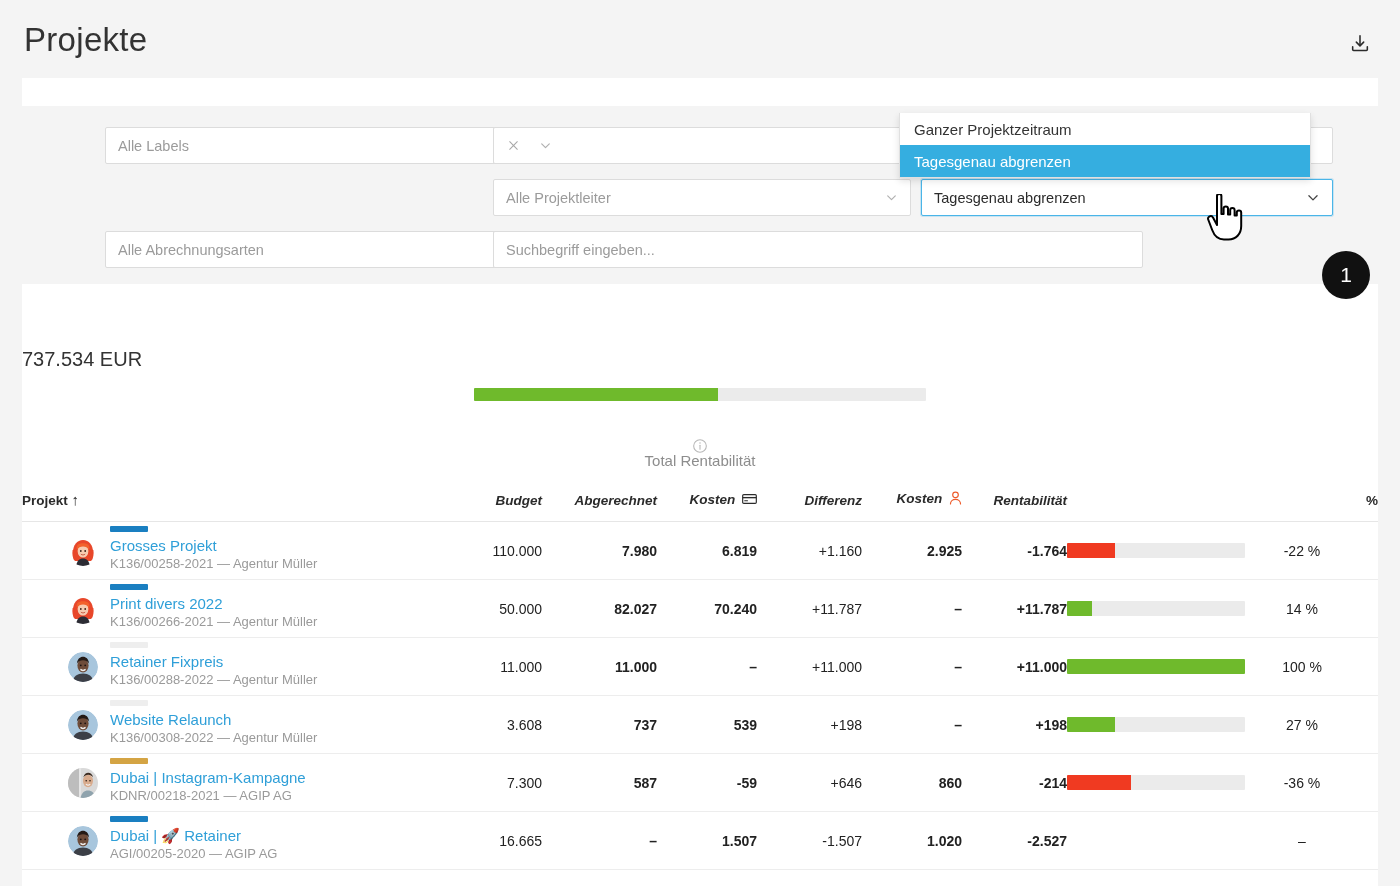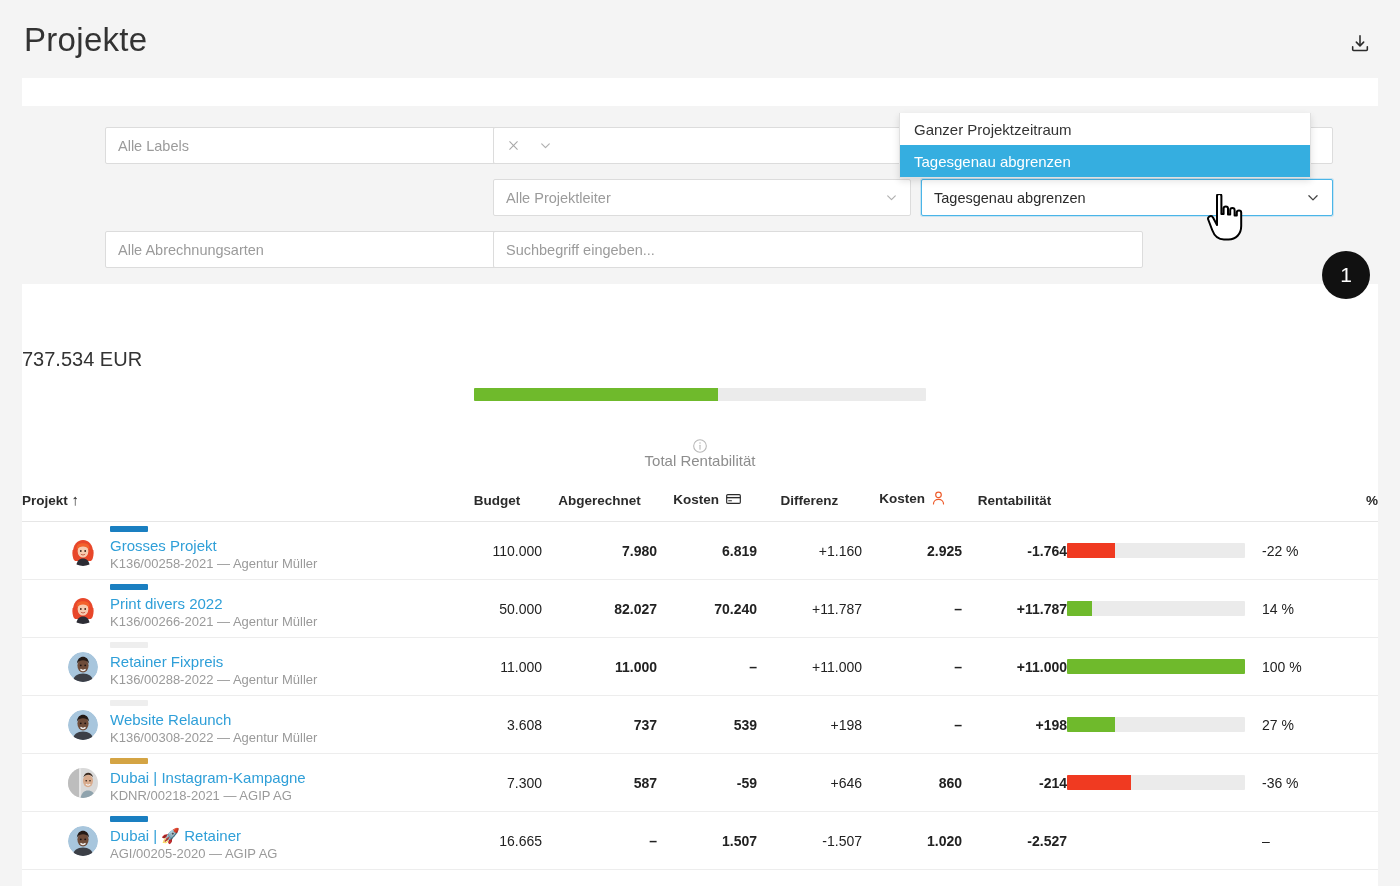--- a/index.html
+++ b/index.html
@@ -122,31 +122,31 @@
     position: absolute; left: 0; top: 201px; width: 1356px;
     border-collapse: collapse; table-layout: fixed;
   }
   table.projects th {
     font-size: 13.5px; font-weight: 700; color: #2b2b2b;
     padding: 6px 0 13px 0; vertical-align: bottom;
     border-bottom: 1px solid #e6e6e6;
   }
   th.th-project { text-align: left; padding-left: 88px; color: #2f9fd8; font-weight: 400; font-size: 14px;}
   th.muted { color: #b4b4b4; font-weight: 400; }
-  th.num { text-align: center; }
+  th.num { text-align: right; font-style: italic; }
   th.pct { text-align: right; padding-right: 36px; }
   th.bar-col { text-align: left; }
 
   table.projects td {
     border-bottom: 1px solid #ededed;
     font-size: 14px; color: #222; vertical-align: middle;
     height: 58px;
   }
   td.num { text-align: right; }
-  td.pct { text-align: left; padding-right: 36px; }
+  td.pct { text-align: center; padding-right: 36px; }
   td.budget { color: #9e9e9e; }
   td.bold { font-weight: 700; }
   td.diff { color: #b9b9b9; }
   .neg { color: #ef3f25; }
   .pos { color: #6fba2c; }
   td.rent { font-weight: 700; }
 
   .cell-project { position: relative; padding-left: 88px; }
   .avatar {
     position: absolute; left: 46px; top: 50%; margin-top: -15px;

